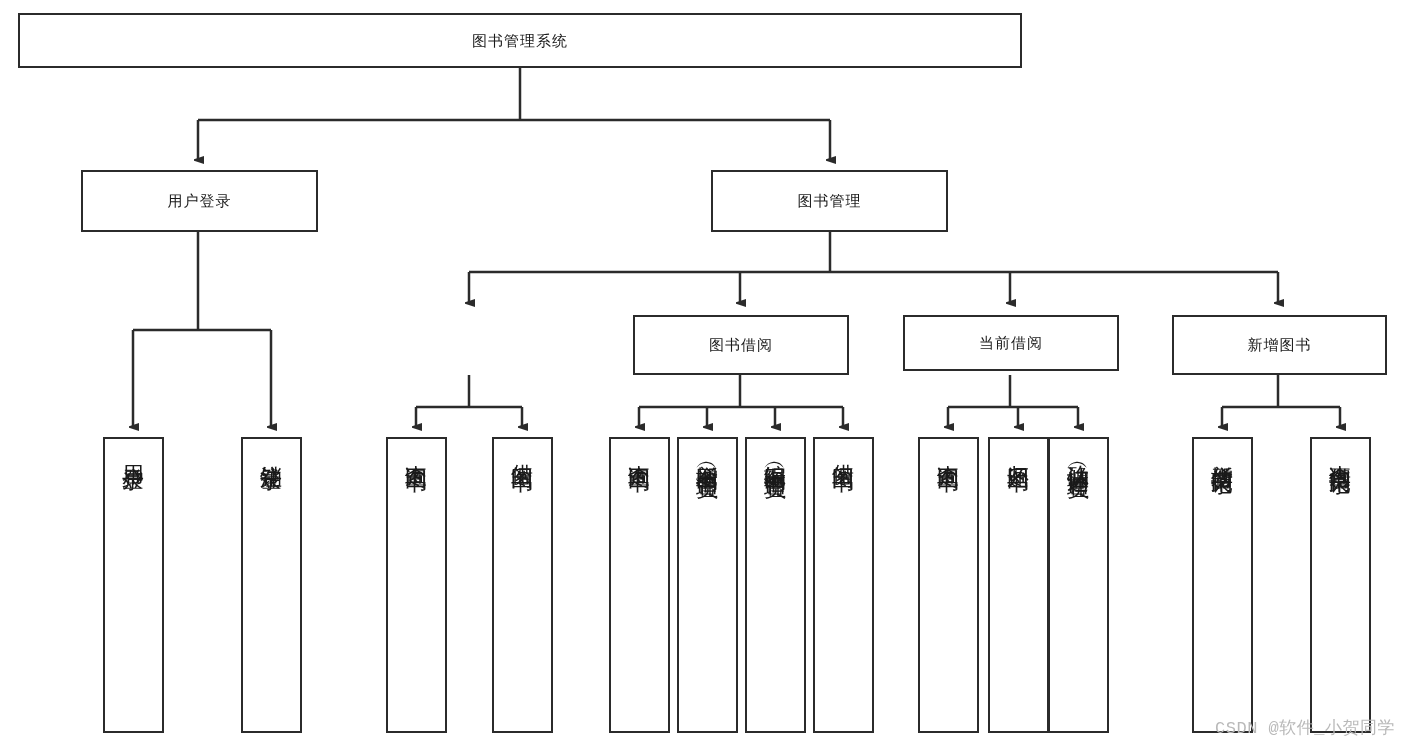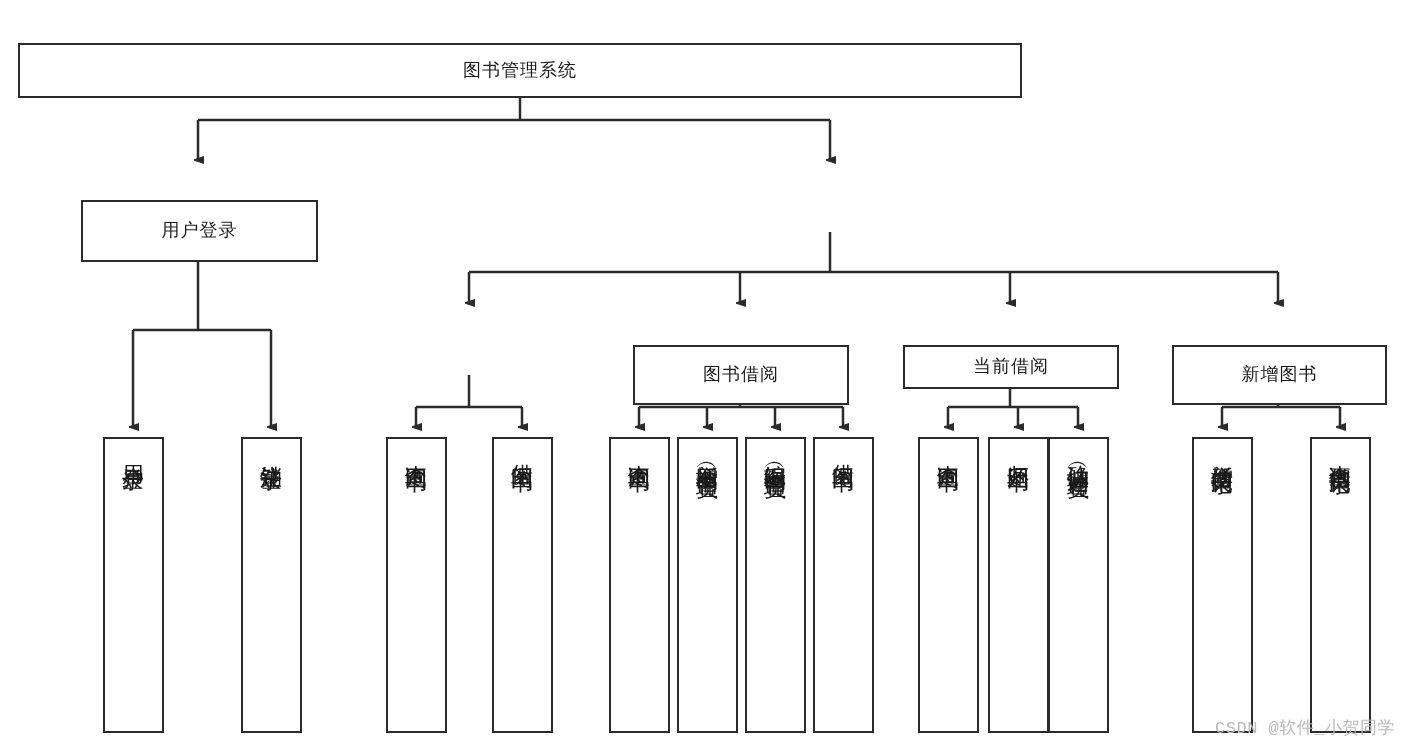--- a/index.html
+++ b/index.html
@@ -30,24 +30,23 @@
     position: absolute;
     box-sizing: border-box;
     border: 2px solid #2b2b2b;
     background: #ffffff;
     display: flex;
     align-items: center;
     justify-content: center;
     color: #1a1a1a;
   }
   .node-box.horizontal {
-    font-size: 18px;
+    font-size: 15px;
     line-height: 1.2;
     letter-spacing: 1px;
-    margin-top: 30px;
   }
   .node-box.vertical {
     align-items: flex-start;
     justify-content: center;
     padding-top: 8px;
   }
   .vtext {
     writing-mode: vertical-rl;
     text-orientation: upright;
     font-size: 22px;
@@ -126,25 +125,28 @@
     </g>
   </svg>
 
   <div class="node-box horizontal" style="left:18px; top:13px; width:1004px; height:55px;">
     <span>图书管理系统</span>
   </div>
 
   <div class="node-box horizontal" style="left:81px; top:170px; width:237px; height:62px;">
     <span>用户登录</span>
   </div>
+  <div class="node-box horizontal" style="left:711px; top:170px; width:237px; height:62px;">
+    <span>图书管理</span>
+  </div>
 
   <div class="node-box horizontal" style="left:633px; top:315px; width:216px; height:60px;">
     <span>图书借阅</span>
   </div>
-  <div class="node-box horizontal" style="left:903px; top:315px; width:216px; height:44px;">
+  <div class="node-box horizontal" style="left:903px; top:315px; width:216px; height:56px;">
     <span>当前借阅</span>
   </div>
   <div class="node-box horizontal" style="left:1172px; top:315px; width:215px; height:60px;">
     <span>新增图书</span>
   </div>
 
   <div class="node-box vertical" style="left:103px; top:437px; width:61px; height:296px;">
     <span class="vtext">用户登录</span>
   </div>
   <div class="node-box vertical" style="left:241px; top:437px; width:61px; height:296px;">

